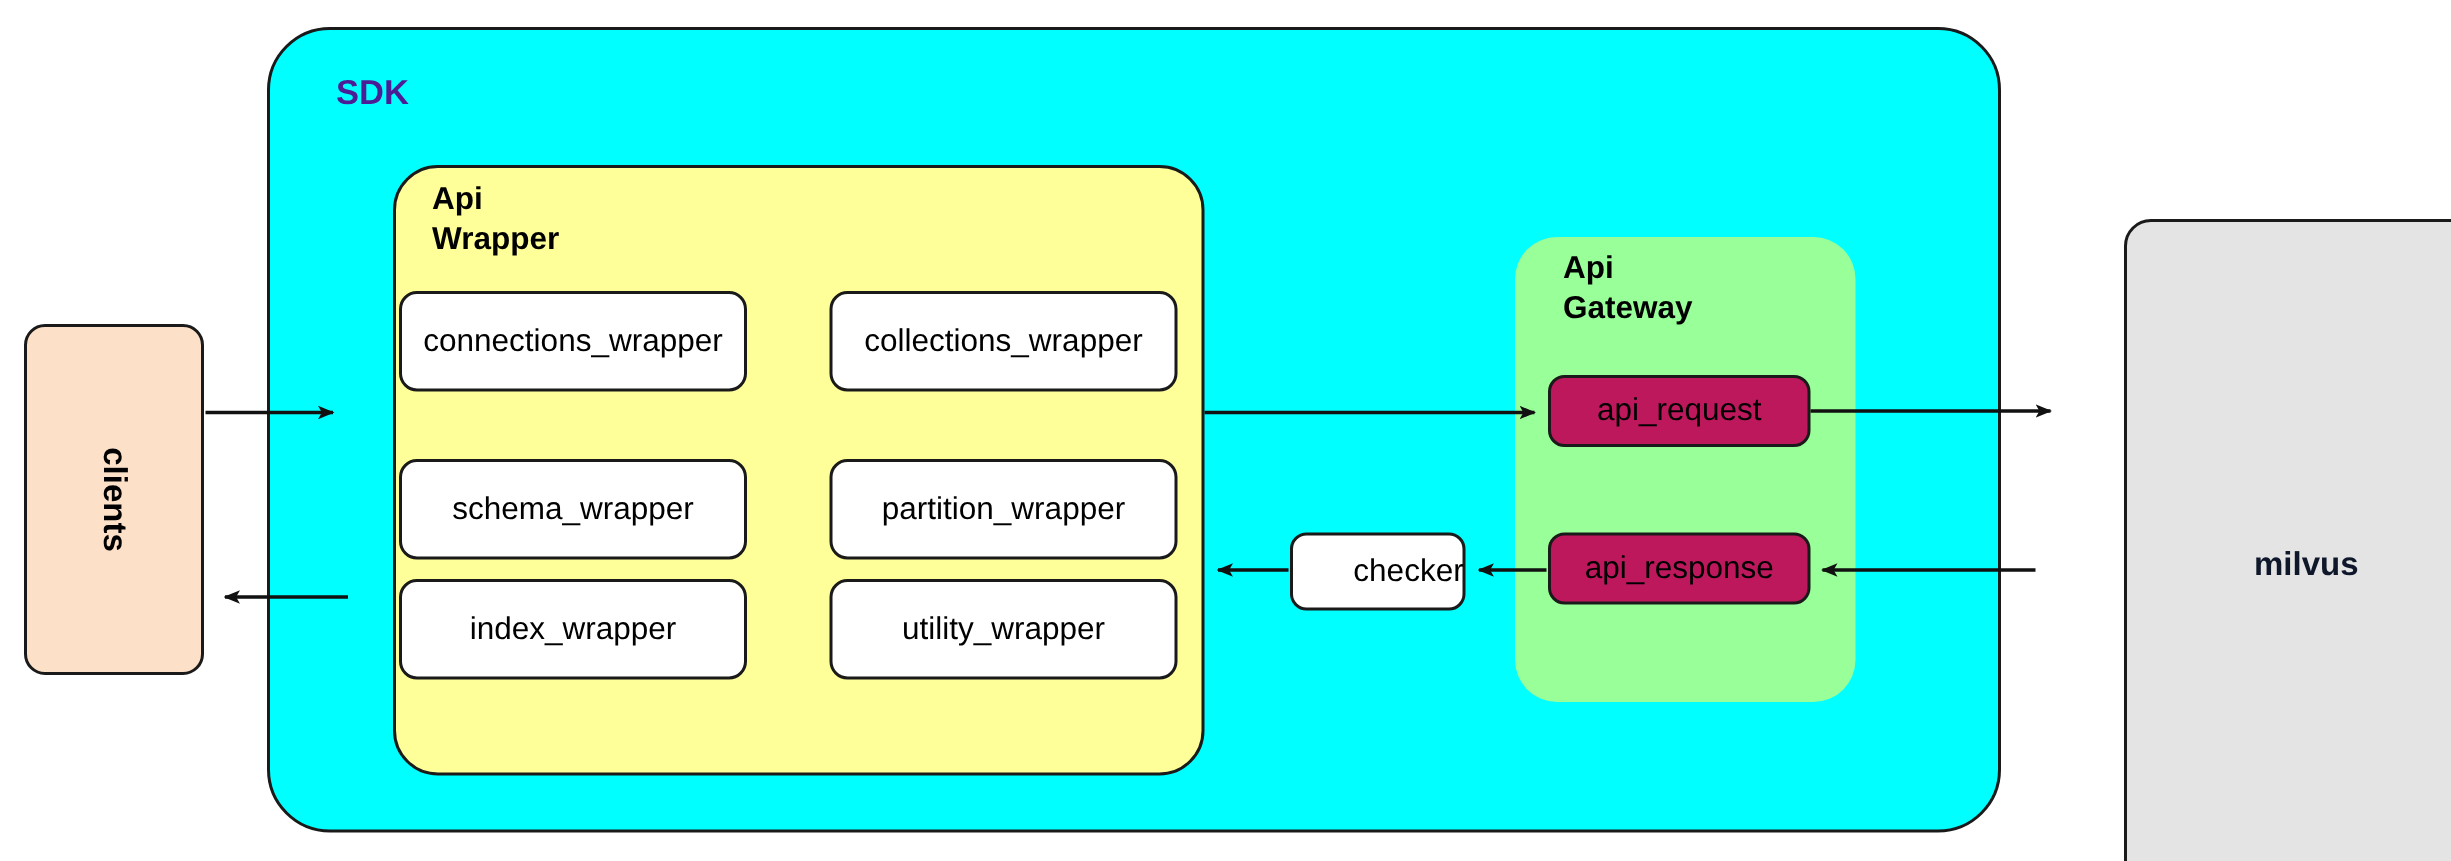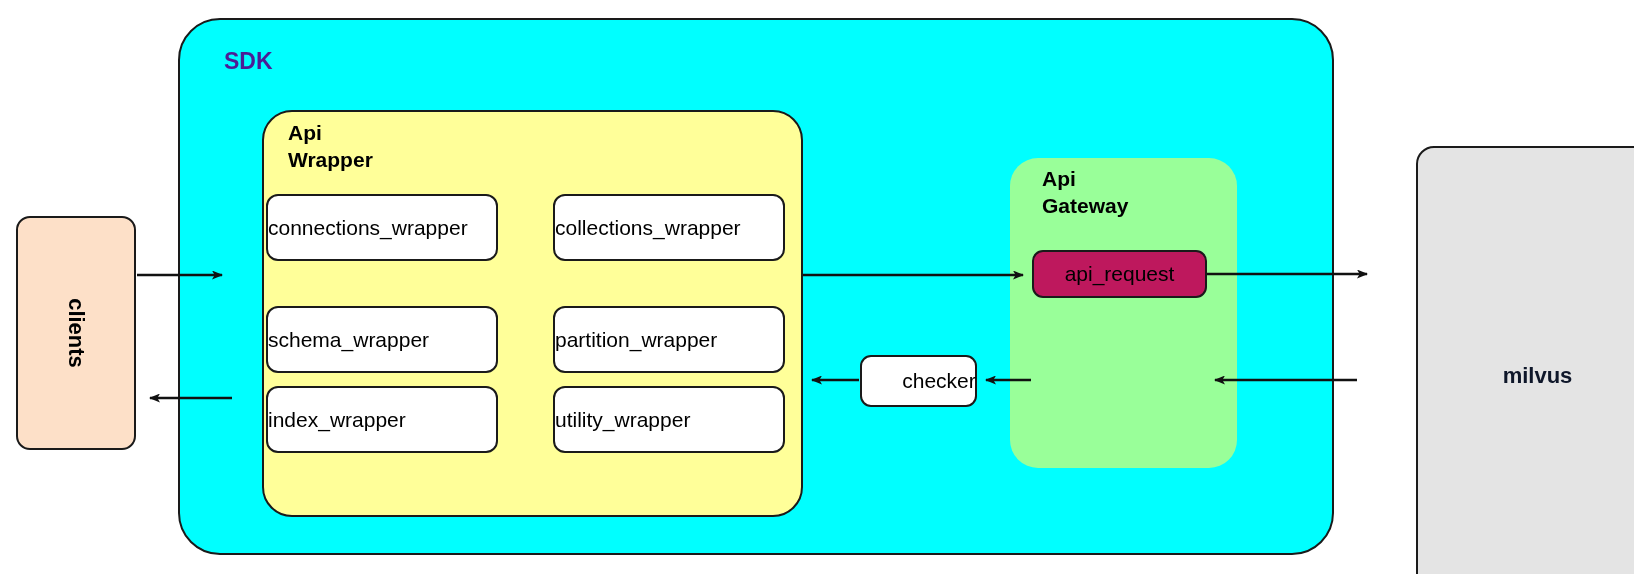--- a/index.html
+++ b/index.html
@@ -68,20 +68,21 @@
 
   
   .module {
     background: #ffffff;
     border: 2px solid #1a1a1a;
     border-radius: 12px;
     width: 232px;
     height: 67px;
     display: flex;
     align-items: center;
+    justify-content: center;
     font-size: 21px;
     color: #000;
   }
   .col1 { left: 266px; }
   .col2 { left: 553px; }
   .row1 { top: 194px; }
   .row2 { top: 290px; margin-top: 16px; }
   .row3 { top: 386px; }
 
   
@@ -178,20 +179,23 @@
   <div class="box checker">
     <span>checker</span>
   </div>
 
   <div class="box gateway">
     <span class="gateway-title">Api
 Gateway</span>
   </div>
   <div class="box gwbox gw-req">
     <span>api_request</span>
+  </div>
+  <div class="box gwbox gw-res">
+    <span>api_response</span>
   </div>
 
   <div class="box milvus">
     <span>milvus</span>
   </div>
 
   <svg id="arrows" viewBox="0 0 1634 574">
     <defs>
       <marker id="ah-r" markerWidth="11" markerHeight="9" refX="10" refY="4.5" orient="auto" markerUnits="userSpaceOnUse">
         <path d="M0,0 L11,4.5 L0,9 L2.6,4.5 Z" fill="#111"></path>

